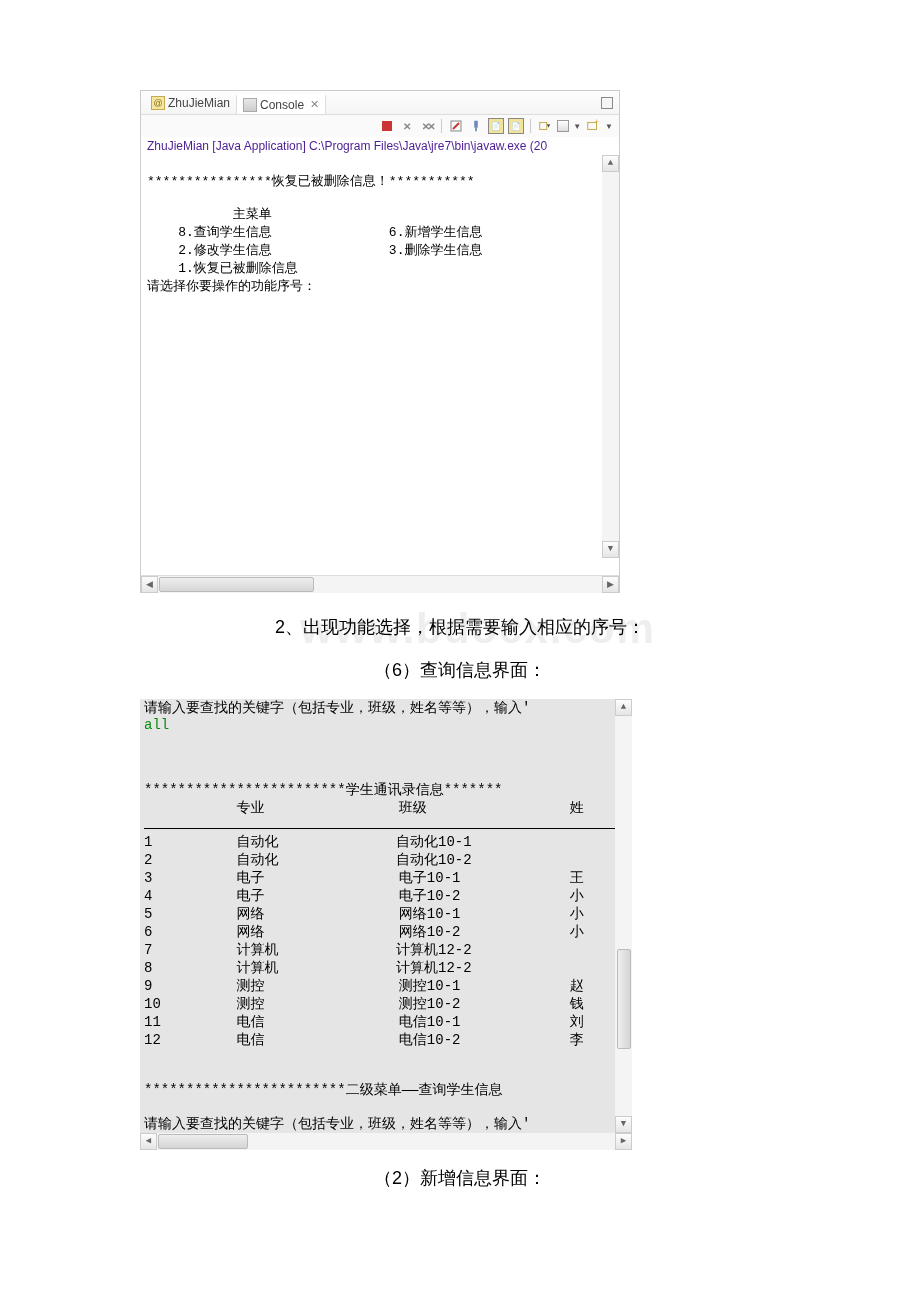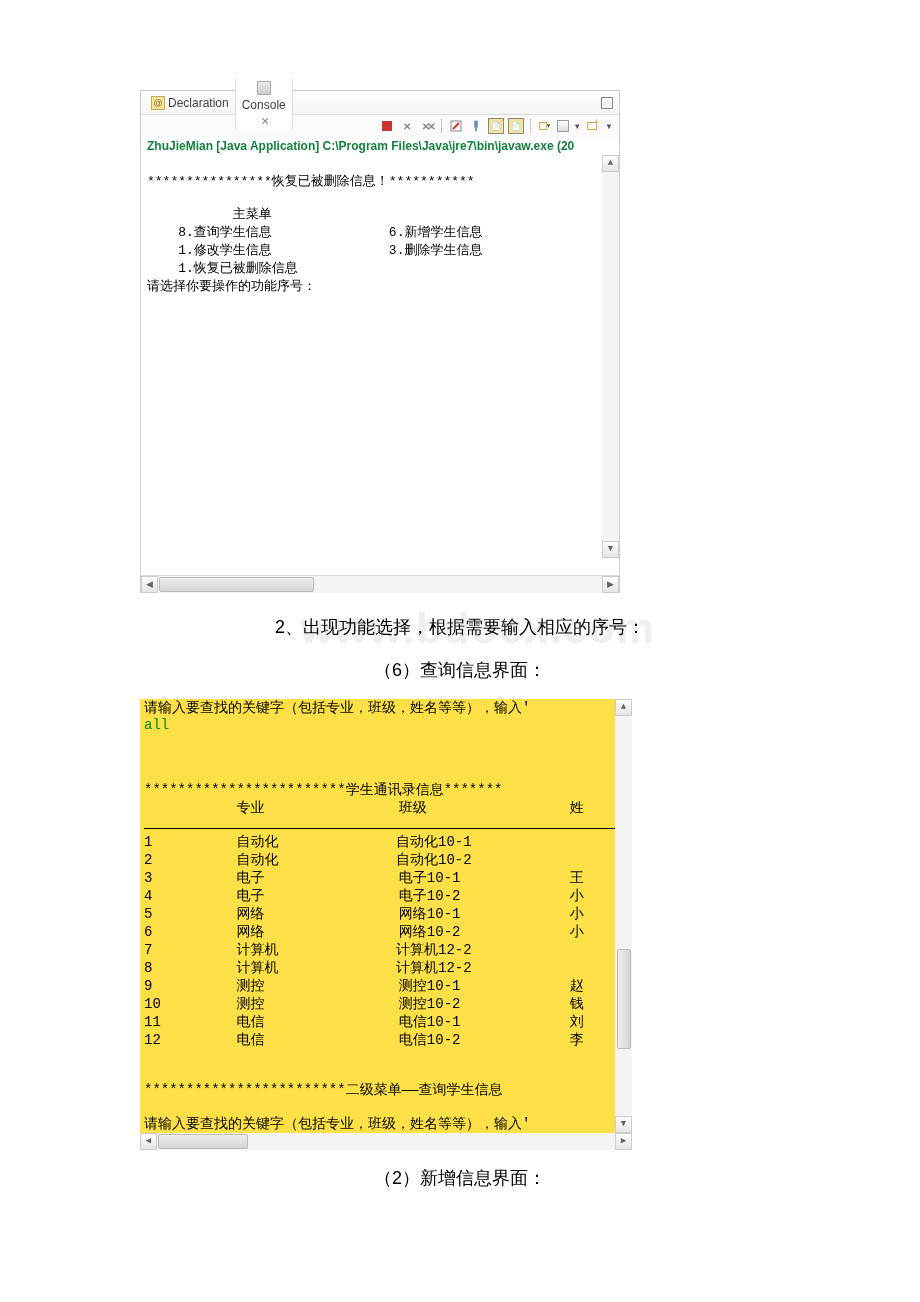--- a/index.html
+++ b/index.html
@@ -36,21 +36,20 @@
       gap: 3px;
       color: #444;
     }
     .tab.active {
       background: #fff;
       border-top: 2px solid #fff;
       border-left: 1px solid #ddd;
       border-right: 1px solid #ddd;
       position: relative;
       top: 1px;
-      flex-direction: column;
     }
     .tab-icon {
       width: 14px;
       height: 14px;
       display: inline-block;
     }
     .declaration-icon {
       background: #f5e7a0;
       border: 1px solid #c9a94f;
       font-size: 9px;
@@ -97,25 +96,24 @@
     .xx-icon { color: #888; font-weight: bold; letter-spacing: -3px; }
     .sep { width: 1px; height: 14px; background: #ccc; margin: 0 2px; }
     .pin-icon { color: #6a8bb7; }
     .scroll-lock { border: 1px solid #888; padding: 0 2px; font-size: 8px; background: #f3e39a; }
     .console-select { border: 1px solid #999; width: 12px; height: 12px; background: linear-gradient(#fff,#ddd); }
     .drop-arrow { color: #555; font-size: 8px; }
     .new-console { color: #e0a030; }
     
     .console-info {
       font-size: 12px;
-      color: #15803d;
+      color: #4c1d95;
       padding: 2px 6px;
       white-space: nowrap;
       overflow: hidden;
-      font-weight: bold;
     }
     
     .console-content {
       font-family: "SimSun", "Courier New", monospace;
       font-size: 13px;
       padding: 2px 6px 4px 6px;
       height: 420px;
       overflow: hidden;
       position: relative;
       color: #000;
@@ -174,21 +172,21 @@
       text-align: center;
     }
     
     
     .query-panel {
       width: 492px;
       font-family: "SimSun", "Courier New", monospace;
       font-size: 14px;
       color: #000;
       position: relative;
-      background: #fde047;
+      background: #e5e5e5;
     }
     .query-content {
       white-space: pre;
       padding: 0 4px;
       overflow: hidden;
     }
     .query-content .green { color: #0a8a0a; font-weight: normal; }
     .query-panel .scrollbar-bottom .scroll-thumb { left: 1px; width: 90px; }
     .query-panel-vscroll {
       position: absolute;
@@ -217,21 +215,21 @@
       z-index: -1;
     }
   </style>
 </head>
 <body>
 
 <div class="console-panel">
   <div class="tab-bar">
     <div class="tab">
       <span class="tab-icon declaration-icon">@</span>
-      <span>Declaration</span>
+      <span>ZhuJieMian</span>
     </div>
     <div class="tab active">
       <span class="tab-icon console-icon"></span>
       <span>Console</span>
       <span class="close-x">✕</span>
     </div>
     <span class="restore-icon"></span>
   </div>
 
   <div class="toolbar">
@@ -273,21 +271,21 @@
     <span class="drop-arrow">▼</span>
   </div>
 
   <div class="console-info">ZhuJieMian [Java Application] C:\Program Files\Java\jre7\bin\javaw.exe (20</div>
 
   <div class="console-content">
 <span>****************恢复已被删除信息！***********</span>
 
            <span>主菜单</span>
     <span>8.查询学生信息</span>               <span>6.新增学生信息</span>
-    <span>1.修改学生信息</span>               <span>3.删除学生信息</span>
+    <span>2.修改学生信息</span>               <span>3.删除学生信息</span>
     <span>1.恢复已被删除信息</span>
 <span>请选择你要操作的功能序号：</span>
     <div class="scroll-right-v">
       <div class="scroll-arrow">▲</div>
       <div class="scroll-track"></div>
       <div class="scroll-arrow">▼</div>
     </div>
   </div>
 
   <div class="scrollbar-bottom">

